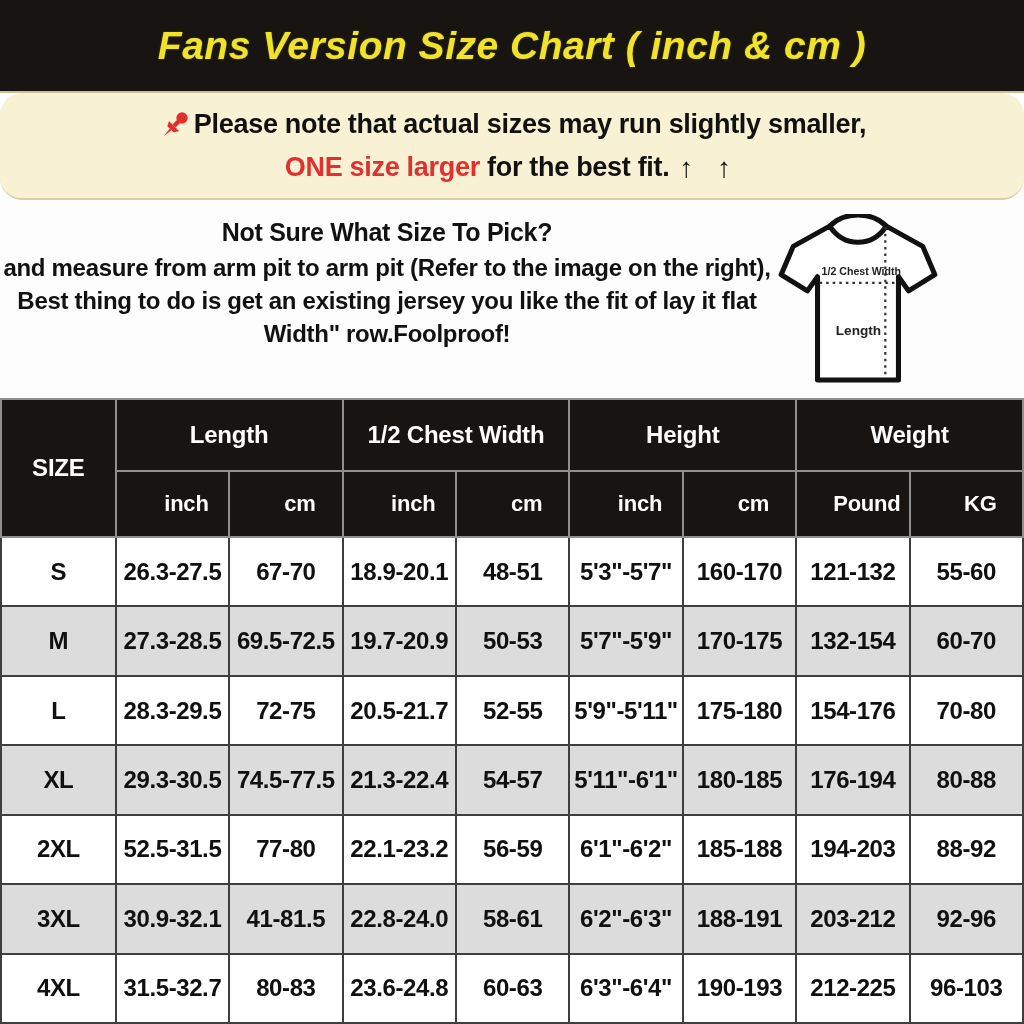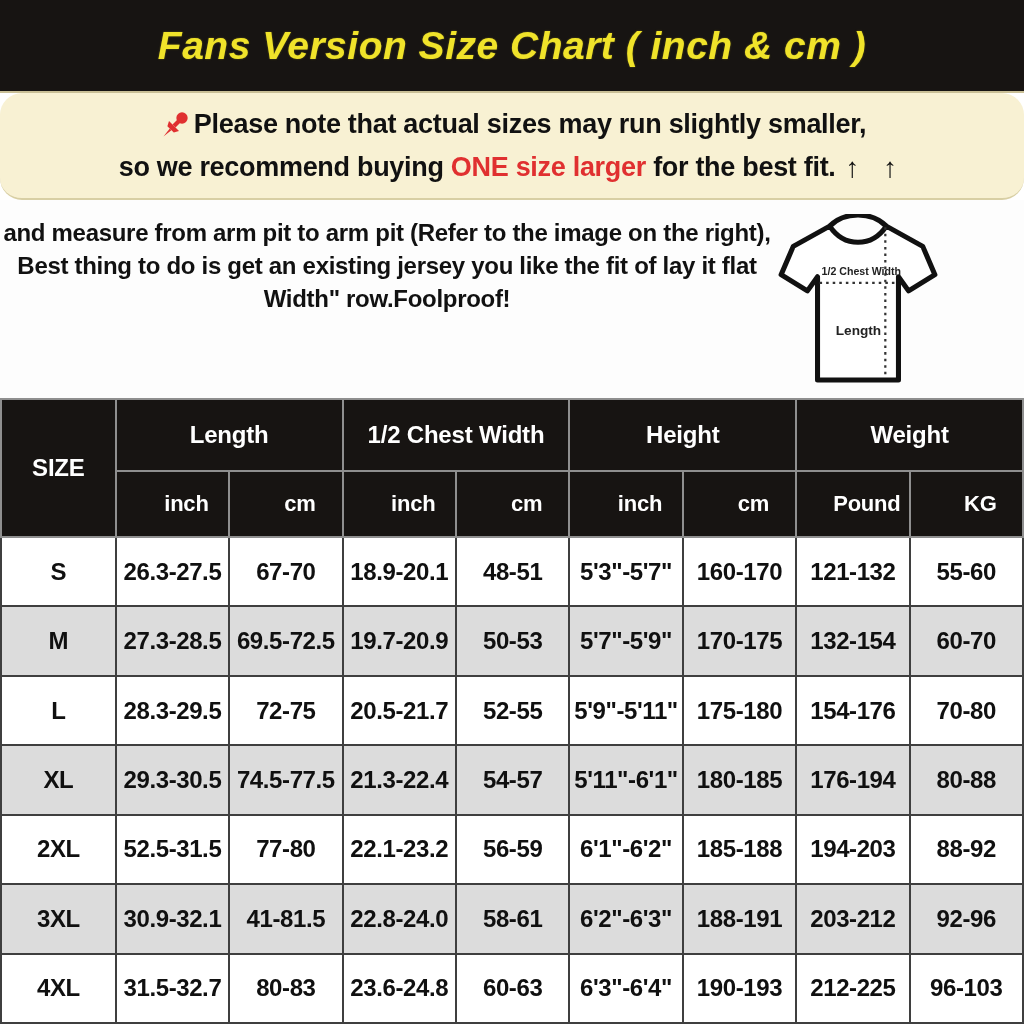--- a/index.html
+++ b/index.html
@@ -127,26 +127,27 @@
       <svg class="pin-icon" viewBox="0 0 24 24" aria-hidden="true">
         <g transform="rotate(45 12 12)" fill="#e03030">
           <circle cx="12" cy="5" r="4"></circle>
           <rect x="10.5" y="7.5" width="3" height="5.5"></rect>
           <path d="M7 13 H17 L15.2 16.4 H8.8 Z"></path>
           <path d="M11.2 16.4 h1.6 L12 23.5 Z"></path>
         </g>
       </svg><span>Please note that actual sizes may run slightly smaller,</span>
     </div>
     <div class="note-line">
-      <span>so we recommend buying </span><span class="red">ONE size larger</span><span> for the best fit.</span><span class="arrows">↑ ↑</span>
+      <span class="red">ONE size larger</span><span> for the best fit.</span><span class="arrows">↑ ↑</span>
     </div>
   </div>
 
   <div class="info">
     <div class="info-text">
+      <div class="heading">Not Sure What Size To Pick?</div>
       <div>and measure from arm pit to arm pit (Refer to the image on the right),</div>
       <div>Best thing to do is get an existing jersey you like the fit of lay it flat</div>
       <div>Width" row.Foolproof!</div>
     </div>
     <div class="shirt-box">
       <svg width="168" height="172" viewBox="0 0 160 170" aria-hidden="true">
         <path d="M52,12 L16,32 L4,60 L30,76 L40,62 L40,164 L120,164 L120,62 L130,76 L156,60 L144,32 L108,12 C100,24 90,28 80,28 C70,28 60,24 52,12 Z" fill="#ffffff" stroke="#111" stroke-width="5" stroke-linejoin="round"></path>
         <path d="M52,12 C60,4 70,1 80,1 C90,1 100,4 108,12" fill="none" stroke="#111" stroke-width="5"></path>
         <line x1="42" y1="68" x2="120" y2="68" stroke="#333" stroke-width="2.2" stroke-dasharray="2.5,4"></line>
         <line x1="107" y1="13" x2="107" y2="162" stroke="#333" stroke-width="2.2" stroke-dasharray="2.5,4"></line>

